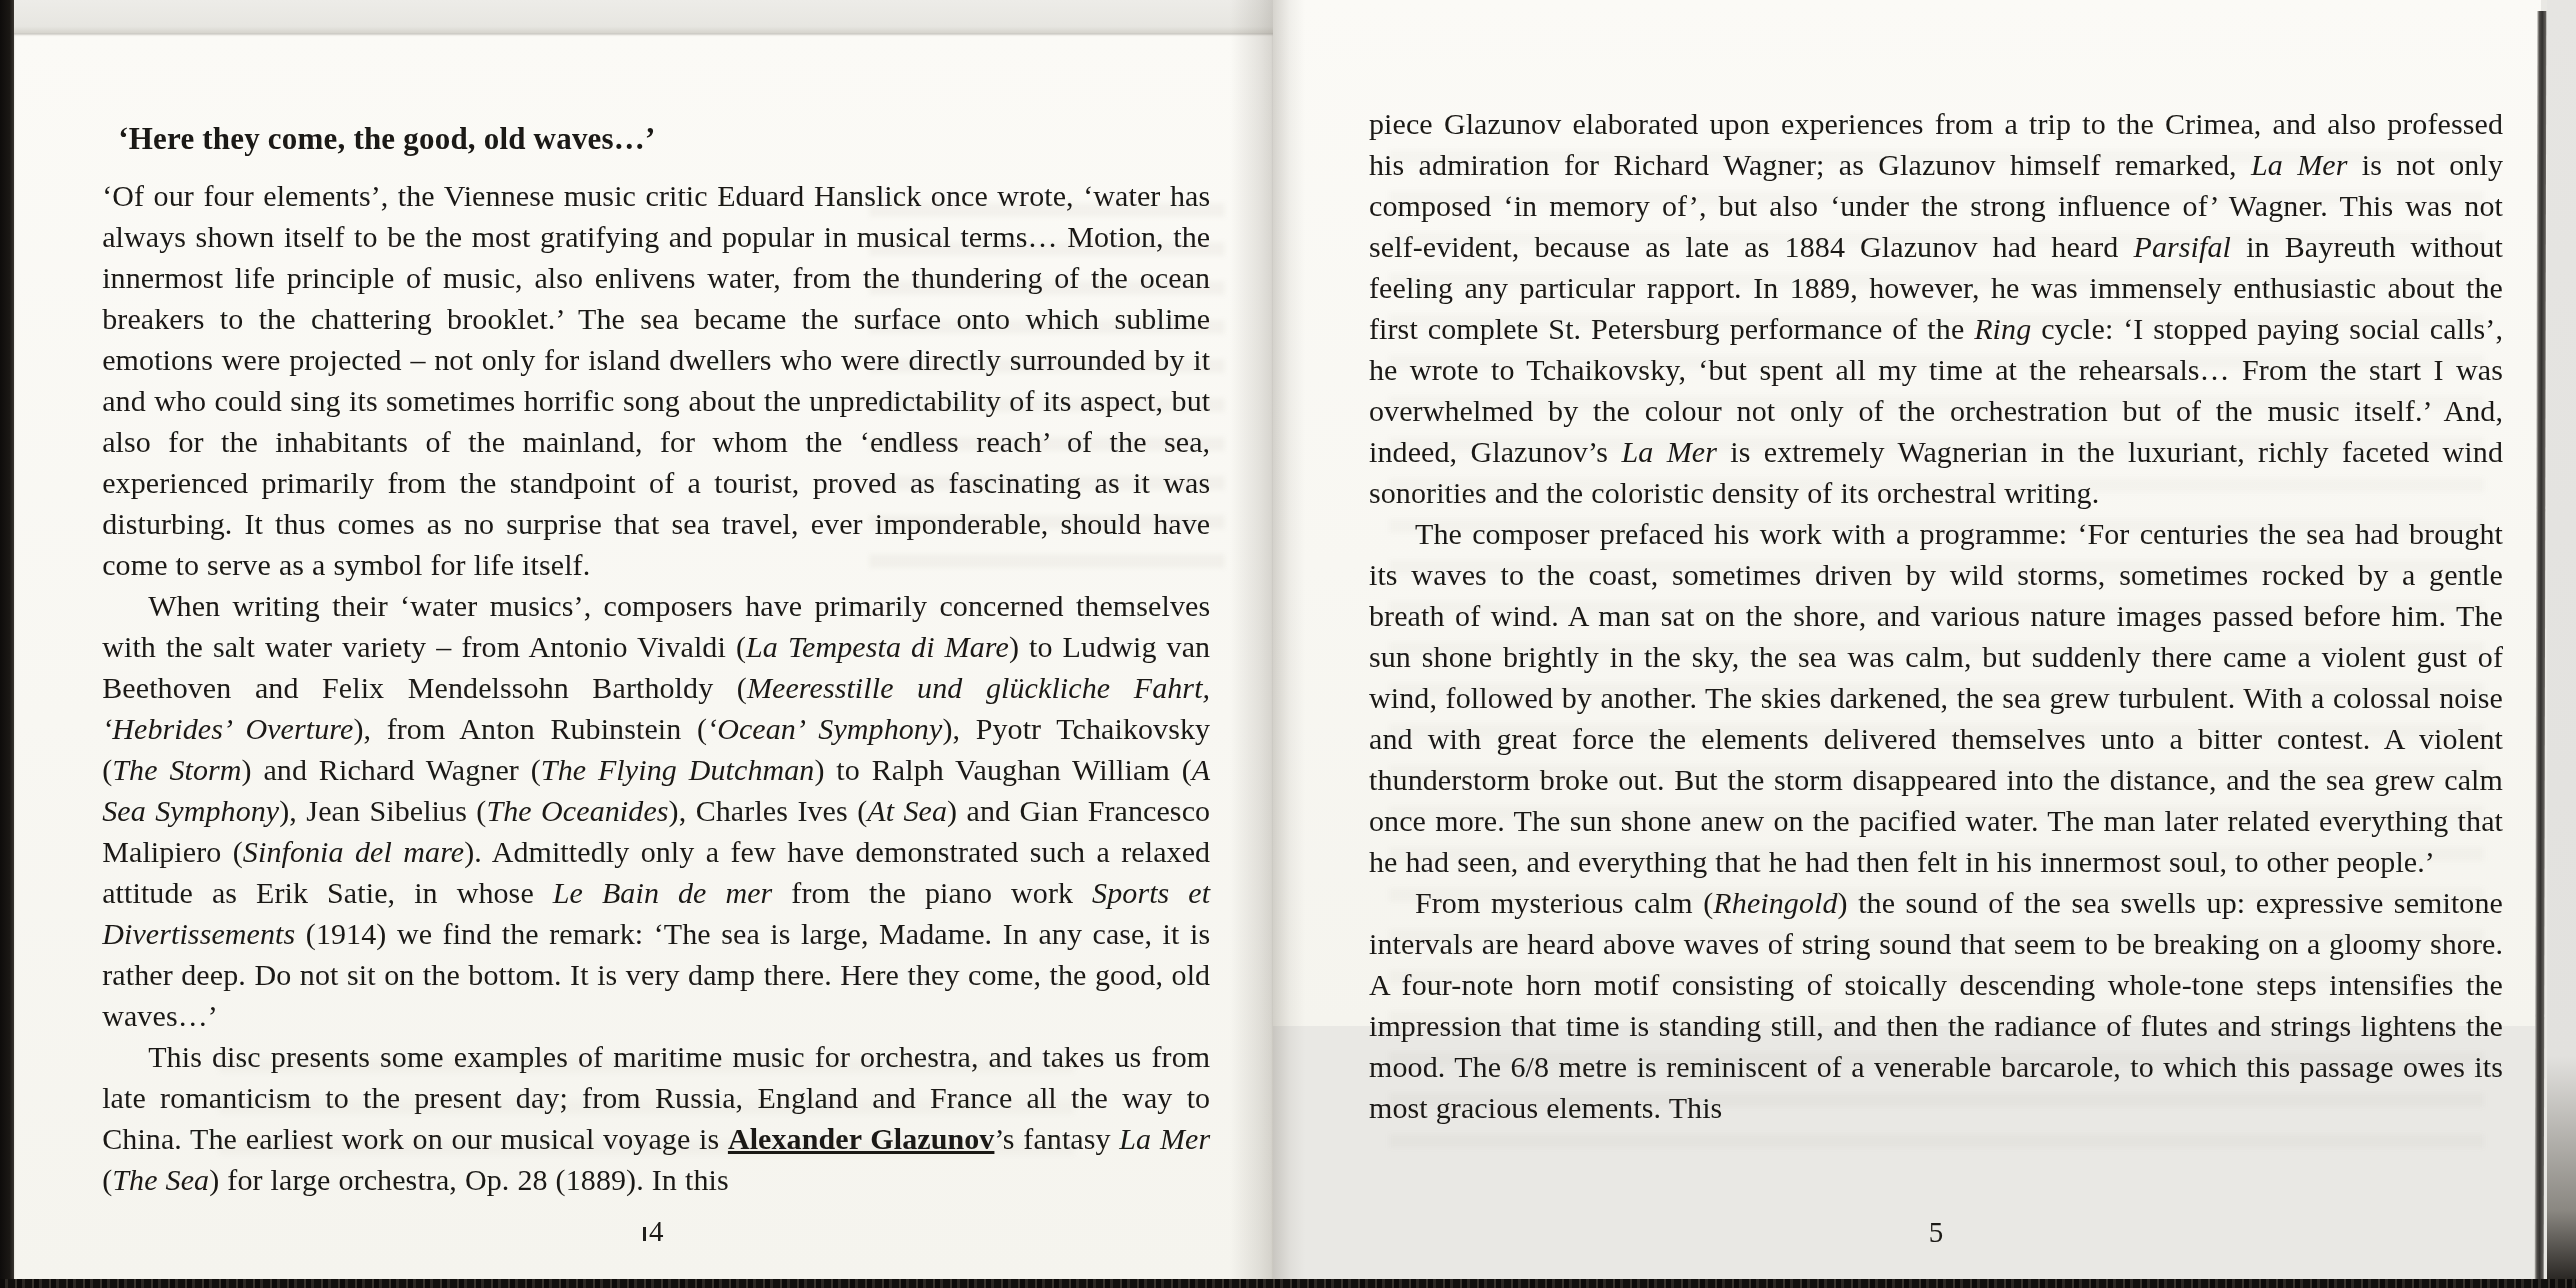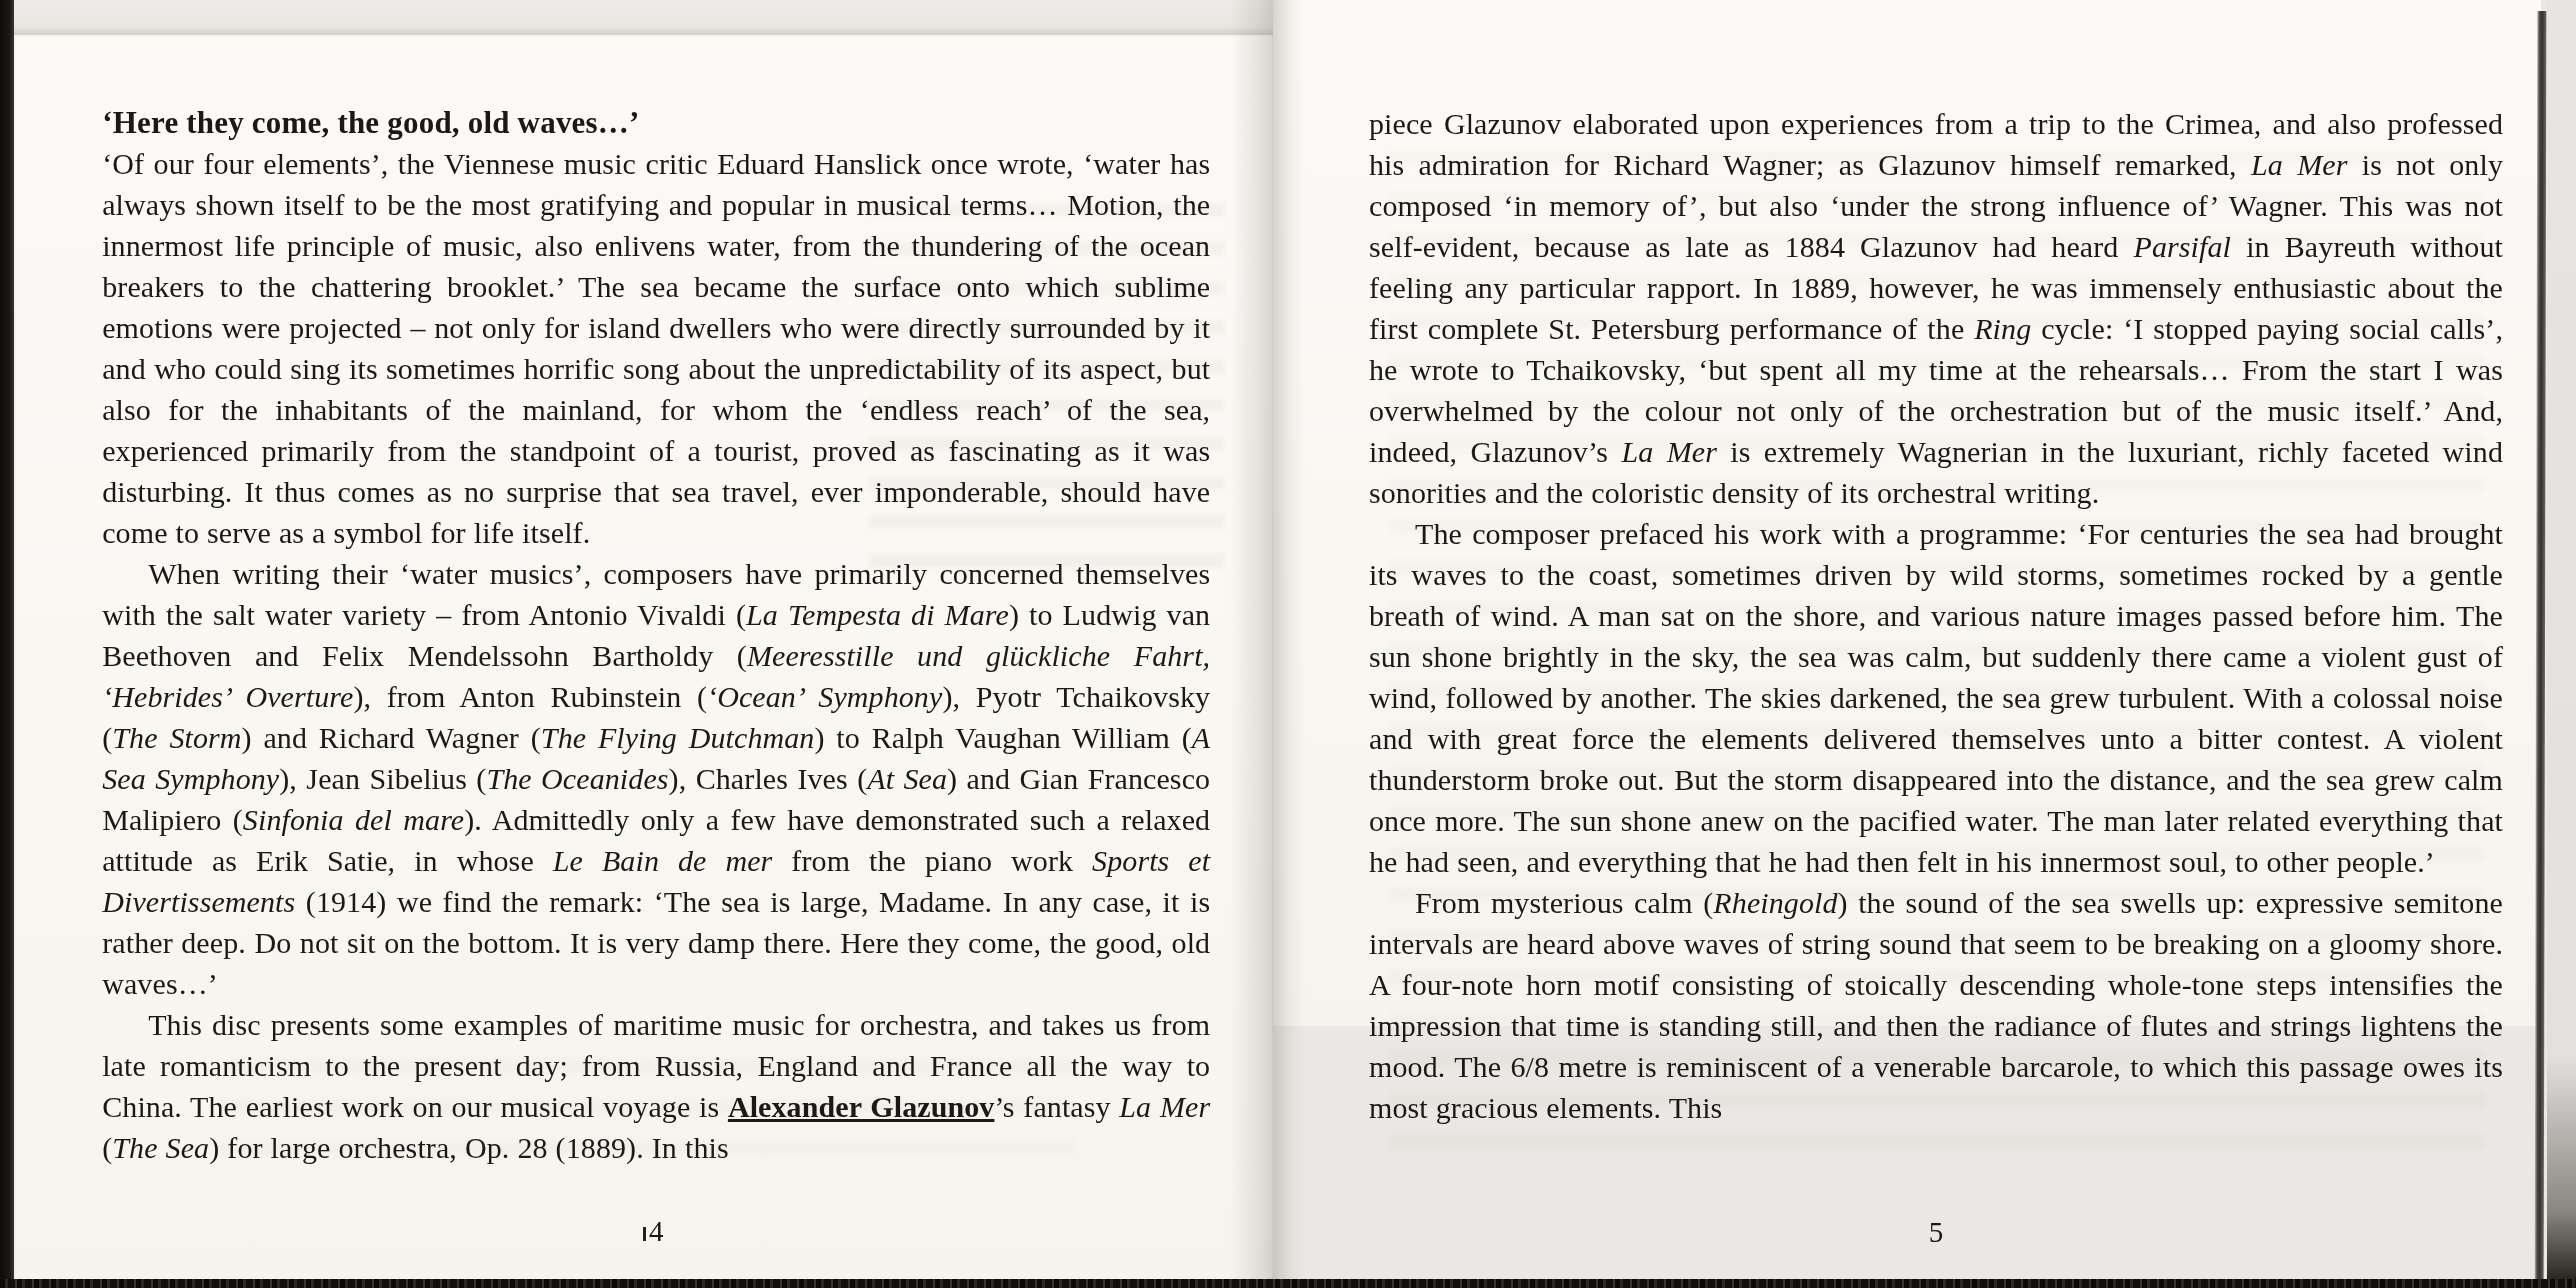--- a/index.html
+++ b/index.html
@@ -97,21 +97,21 @@
       rgba(120,114,100,0) 0 27px, rgba(120,114,100,0.035) 27px 41px);
   }
   
   .textblock {
     position: absolute;
     color: #1b1916;
   }
   .textblock-left { left: 88px; top: 69px; width: 1108px; }
   .textblock-right { left: 96px; top: 103px; width: 1134px; }
   h1.heading {
-    margin: 0;
+    margin: 16px;
     font-size: 31px;
     line-height: 41px;
     font-weight: bold;
     letter-spacing: 0.2px;
   }
   p.para {
     margin: 0;
     font-size: 30px;
     line-height: 41px;
     text-align: justify;

